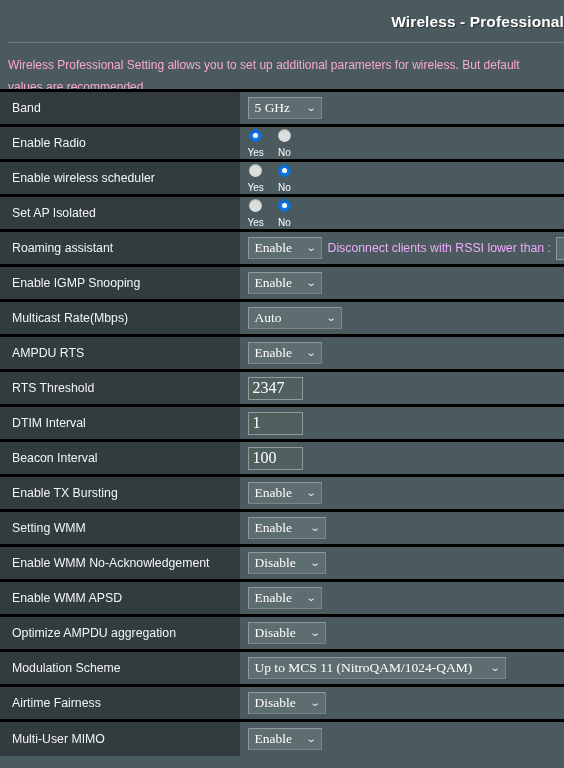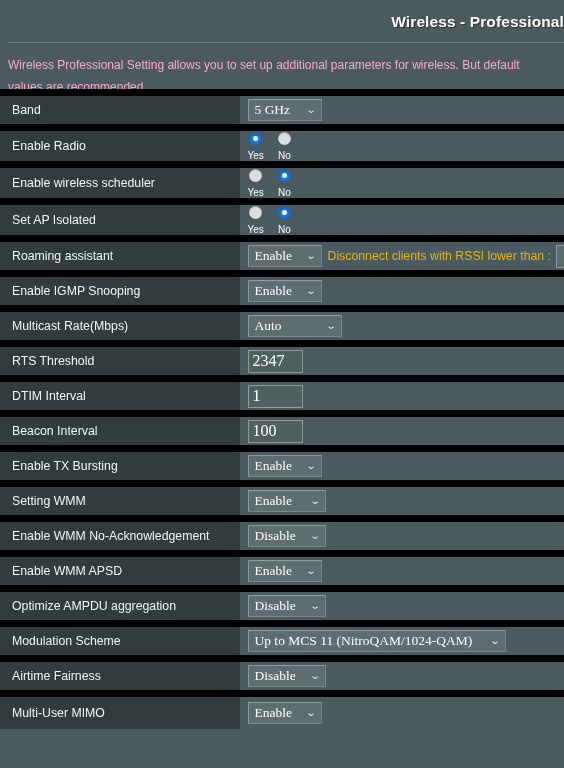--- a/index.html
+++ b/index.html
@@ -54,21 +54,21 @@
     width: 100%;
     border-collapse: collapse;
     table-layout: fixed;
   }
 
   .settings-table tr {
     height: 35px;
   }
 
   .settings-table td {
-    border-top: 7px solid #000000;
+    border-top: 3px solid #000000;
     vertical-align: middle;
     padding: 0;
   }
 
   td.label-cell {
     width: 239px;
     background: #323b3e;
     padding-left: 12px;
     font-size: 12.3px;
     color: #f2f5f5;
@@ -173,21 +173,21 @@
     width: 5px;
     height: 5px;
     margin: -2.5px 0 0 -2.5px;
     border-radius: 50%;
     background: #ffffff;
   }
 
   
   .inline-note {
     font-size: 12.3px;
-    color: #eab308;
+    color: #f0abfc;
     padding: 0 5px 0 6px;
     vertical-align: middle;
   }
 
   .inline-row {
     display: flex;
     align-items: center;
     flex-wrap: nowrap;
   }
 </style>
@@ -270,20 +270,27 @@
           </span></td>
       </tr>
       <tr>
         <td class="label-cell">Multicast Rate(Mbps)</td>
         <td class="value-cell"><span class="ui-select w-lg">
             <span class="sel-text">Auto</span>
             <span class="chev">⌄</span>
           </span></td>
       </tr>
       <tr>
+        <td class="label-cell">AMPDU RTS</td>
+        <td class="value-cell"><span class="ui-select w-sm">
+            <span class="sel-text">Enable</span>
+            <span class="chev">⌄</span>
+          </span></td>
+      </tr>
+      <tr>
         <td class="label-cell">RTS Threshold</td>
         <td class="value-cell"><input type="text" class="ui-input" value="2347" style=""></td>
       </tr>
       <tr>
         <td class="label-cell">DTIM Interval</td>
         <td class="value-cell"><input type="text" class="ui-input" value="1" style=""></td>
       </tr>
       <tr>
         <td class="label-cell">Beacon Interval</td>
         <td class="value-cell"><input type="text" class="ui-input" value="100" style=""></td>

